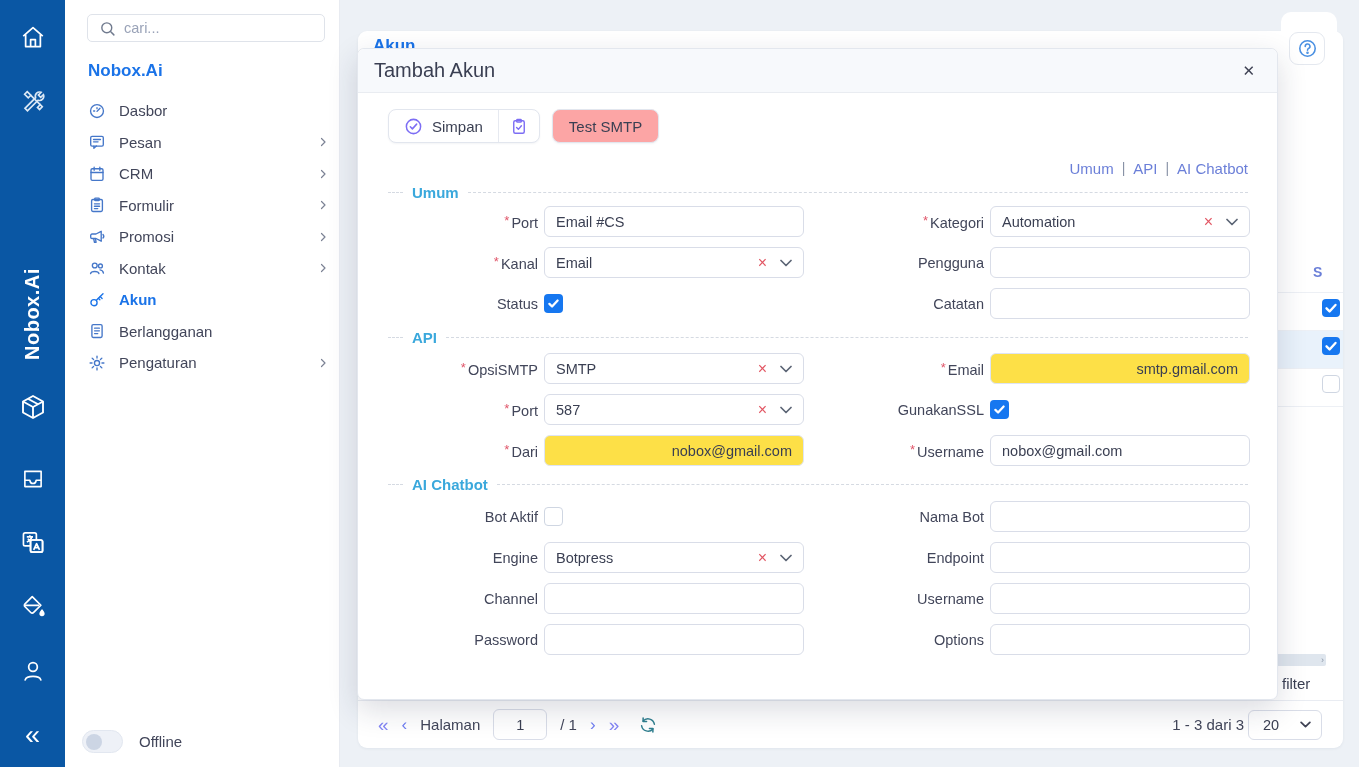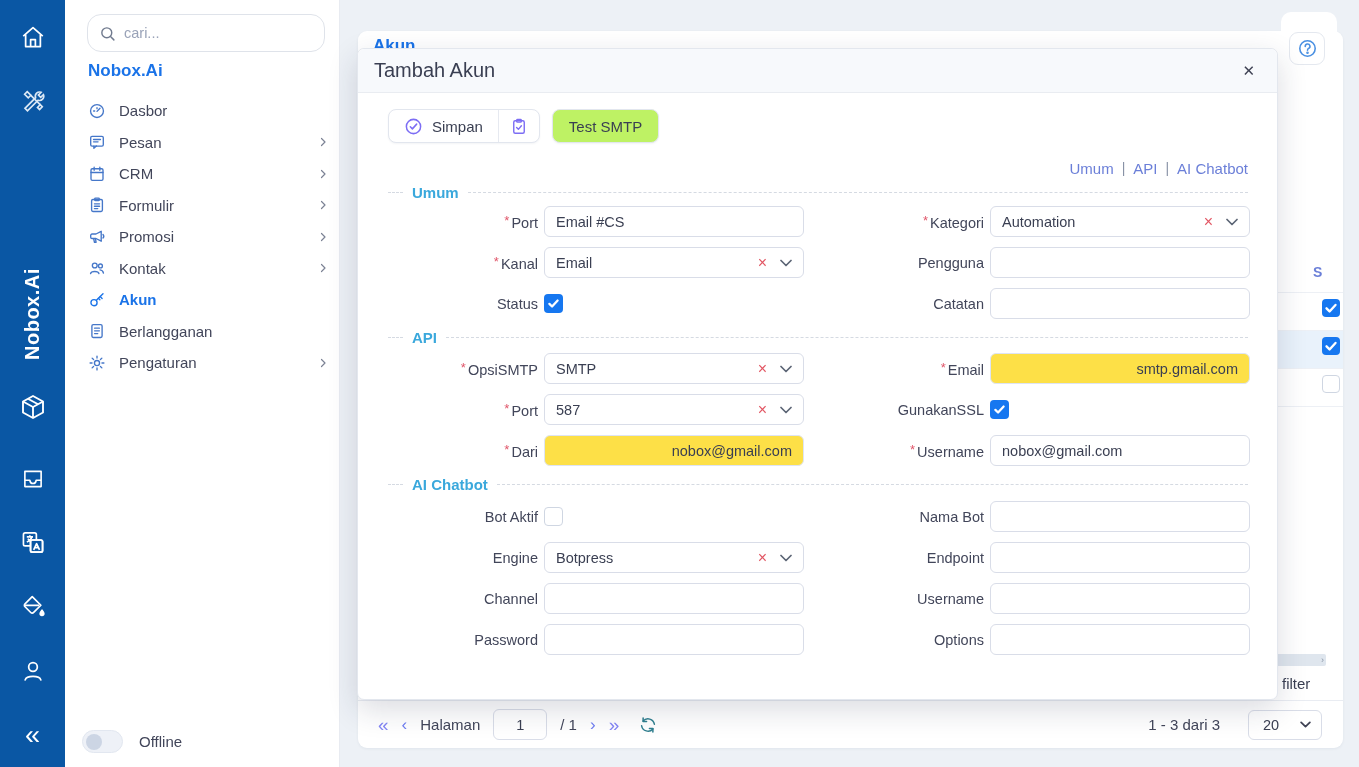--- a/index.html
+++ b/index.html
@@ -19,22 +19,22 @@
     position:absolute; left:0; width:65px; top:243px; height:142px;
     display:flex; align-items:center; justify-content:center;
     color:#ffffff; font-weight:700; font-size:20px; letter-spacing:.5px;
     writing-mode:vertical-rl; transform:rotate(180deg);
   }
   .collapse-glyph { color:#fff; font-size:27px; line-height:1; font-weight:400; }
 
   
   .sidebar { position:absolute; left:65px; top:0; width:275px; height:767px; background:#fff; border-right:1px solid #e8ebf1; z-index:3; }
   .search-box {
-    position:absolute; left:22px; top:14px; width:238px; height:38px;
-    border:1px solid #dfe3ea; border-radius:14px; background:#fff;
+    position:absolute; left:22px; top:14px; width:238px; height:28px;
+    border:1px solid #dfe3ea; border-radius:5px; background:#fff;
     display:flex; align-items:center; gap:8px; padding:12px 11px;
   }
   .search-box input { border:none; outline:none; width:100%; font:inherit; font-size:14.5px; color:#3f4254; background:transparent; }
   .search-box input::placeholder { color:#9aa3b8; }
   .sb-brand { position:absolute; left:23px; top:61px; font-size:17px; font-weight:700; color:#1a73e8; }
   .menu { position:absolute; left:23px; right:10px; top:95px; }
   .menu-item { height:31.5px; display:flex; align-items:center; gap:13px; cursor:pointer; }
   .menu-item .mi-icon { width:18px; height:18px; color:#4577c9; flex:0 0 18px; }
   .menu-item .mi-label { font-size:15px; color:#42465a; }
   .menu-item.active .mi-label { color:#1a73e8; font-weight:600; }
@@ -69,21 +69,21 @@
     border-top:1px solid #e9ecf2; display:flex; align-items:center;
     padding:0 21px 0 20px; justify-content:space-between;
   }
   .pg-left { display:flex; align-items:center; gap:13px; }
   .pg-glyph { font-size:19px; line-height:1; cursor:pointer; }
   .pg-first,.pg-last { color:#8486f5; }
   .pg-prev,.pg-next { color:#6f7ef2; font-size:17px; }
   .pg-word { font-size:15px; color:#42465a; }
   .page-input { width:54px; height:31px; border:1px solid #d9dde8; border-radius:6px; text-align:center; font:inherit; font-size:14.5px; color:#3a3f52; outline:none; }
   .pg-total { font-size:15px; color:#42465a; }
-  .pg-right { display:flex; align-items:center; gap:28px; }
+  .pg-right { display:flex; align-items:center; gap:4px; }
   .pg-range { font-size:15px; color:#42465a; }
   .size-select { width:74px; height:30px; border:1px solid #d9dde8; border-radius:6px; display:flex; align-items:center; justify-content:space-between; padding:0 10px 0 14px; cursor:pointer; background:#fff; }
   .size-select .sz-val { font-size:14.5px; color:#3a3f52; }
 
   
   .modal {
     position:absolute; left:357px; top:48px; width:921px; height:652px;
     background:#fff; border:1px solid #e3e7ee; border-radius:7px;
     box-shadow:0 10px 30px rgba(30,40,70,.16); z-index:10;
   }
@@ -92,21 +92,21 @@
     border-radius:7px 7px 0 0; display:flex; align-items:center; padding:0 22px 0 16px;
   }
   .modal-title { font-size:20px; color:#3a3f52; }
   .modal-close { margin-left:auto; font-size:15px; color:#3f4254; cursor:pointer; }
   .modal-body { padding:0 29px 0 30px; }
   .toolbar { margin-top:16px; display:flex; gap:12px; }
   .btn-group { display:flex; height:34px; border:1px solid #e2e6ee; border-radius:8px; background:#fff; box-shadow:0 1px 2px rgba(20,40,80,.05); overflow:hidden; }
   .btn-main { display:flex; align-items:center; gap:9px; padding:0 15px; font-size:15px; color:#3a3f52; cursor:pointer; }
   .btn-div { width:1px; background:#e6e9f0; }
   .btn-icon-seg { width:40px; display:flex; align-items:center; justify-content:center; cursor:pointer; }
-  .btn-plain { height:34px; border:1px solid #e2e6ee; border-radius:8px; background:#bef264; display:flex; align-items:center; padding:12px 16px; font-size:15px; color:#3a3f52; cursor:pointer; box-shadow:0 1px 2px rgba(20,40,80,.05); }
+  .btn-plain { height:34px; border:1px solid #e2e6ee; border-radius:8px; background:#fca5a5; display:flex; align-items:center; padding:12px 16px; font-size:15px; color:#3a3f52; cursor:pointer; box-shadow:0 1px 2px rgba(20,40,80,.05); }
   .acc-purple { color:#7d6ef4; }
   .tabs-row { margin-top:16px; height:18px; display:flex; justify-content:flex-end; align-items:center; }
   .tab-link { font-size:15px; color:#6b7fd8; cursor:pointer; }
   .tab-sep { font-size:14px; color:#8892a6; margin:0 8px; }
 
   .sec-head { display:flex; align-items:center; height:16px; }
   .sec-head .dash { border-top:1px dashed #d5dae2; width:15px; }
   .sec-head .dash.fill { flex:1; }
   .sec-head .sec-label { font-size:15px; font-weight:700; color:#3aa8dc; margin:0 9px; }
   .mt7{margin-top:7px} .mt6{margin-top:6px} .mt5{margin-top:5px}

